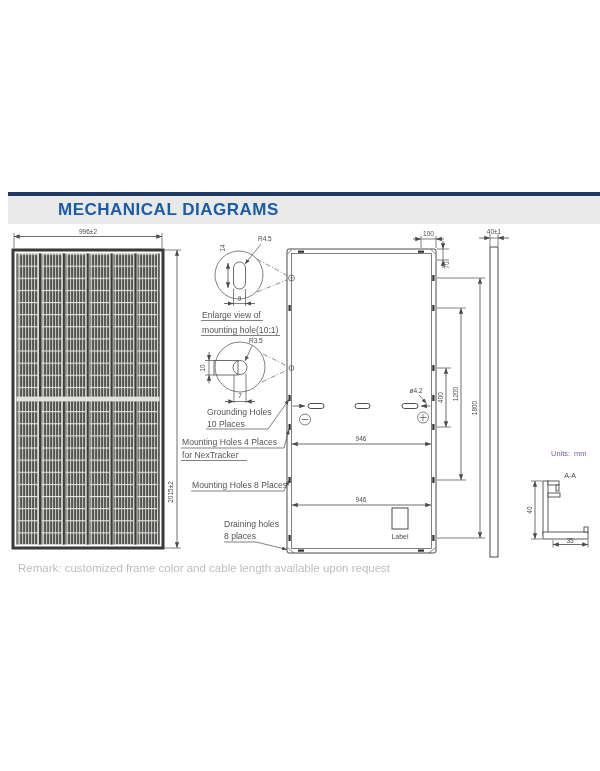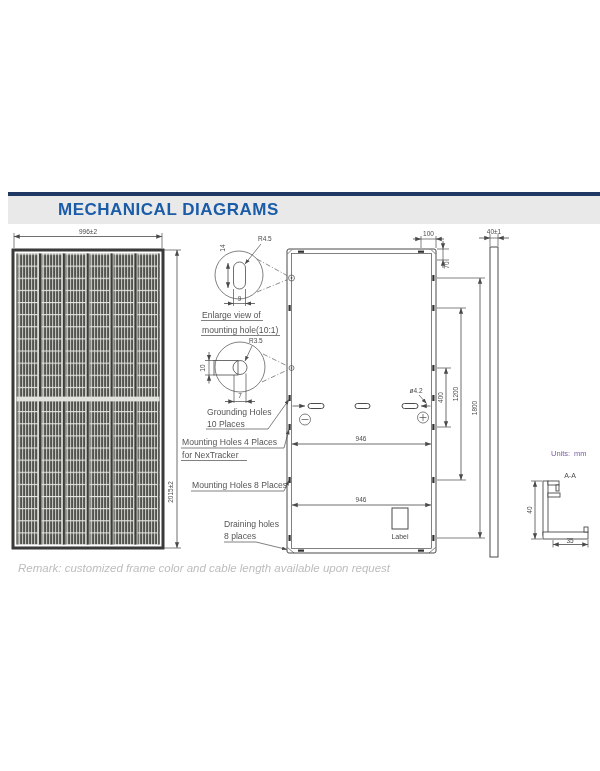--- a/index.html
+++ b/index.html
@@ -4,21 +4,21 @@
 <style>
   html,body{margin:0;padding:0;background:#fff;}
   .page{position:relative;width:600px;height:771px;background:#ffffff;overflow:hidden;
         font-family:"Liberation Sans",sans-serif;}
   .navy-rule{position:absolute;left:8px;top:192px;width:592px;height:4px;background:#1F3864;}
   .header-band{position:absolute;left:8px;top:196px;width:592px;height:28px;background:#E9E9E9;
                display:flex;align-items:center;padding-left:8px;}
   .header-band .title{margin-left:42px;font-size:17px;font-weight:bold;color:#1A5CA8;
                letter-spacing:.5px;font-family:"Liberation Sans",sans-serif;}
   .remark{position:absolute;left:18px;top:562px;font-size:11.5px;color:#BDBDBD;
-          font-family:"Liberation Sans",sans-serif;font-style:italic;}
+          font-family:"Liberation Sans",sans-serif;}
   svg{position:absolute;left:0;top:0;}
   svg text{font-family:"Liberation Sans","DejaVu Sans",sans-serif;fill:#4a4a4a;}
   .dim{font-size:6.5px;}
   .callout{font-size:8.6px;fill:#555;}
   .caption{font-size:8.6px;fill:#555;}
   .units{font-size:7.5px;fill:#7B5EA7;}
   .ln{stroke:#4a4a4a;stroke-width:0.8;fill:none;}
   .thin{stroke:#4a4a4a;stroke-width:0.7;fill:none;}
   .shape{stroke:#4a4a4a;stroke-width:0.9;fill:#ffffff;}
   .dashdot{stroke:#5a5a5a;stroke-width:0.7;fill:none;stroke-dasharray:5 2 1 2;}

